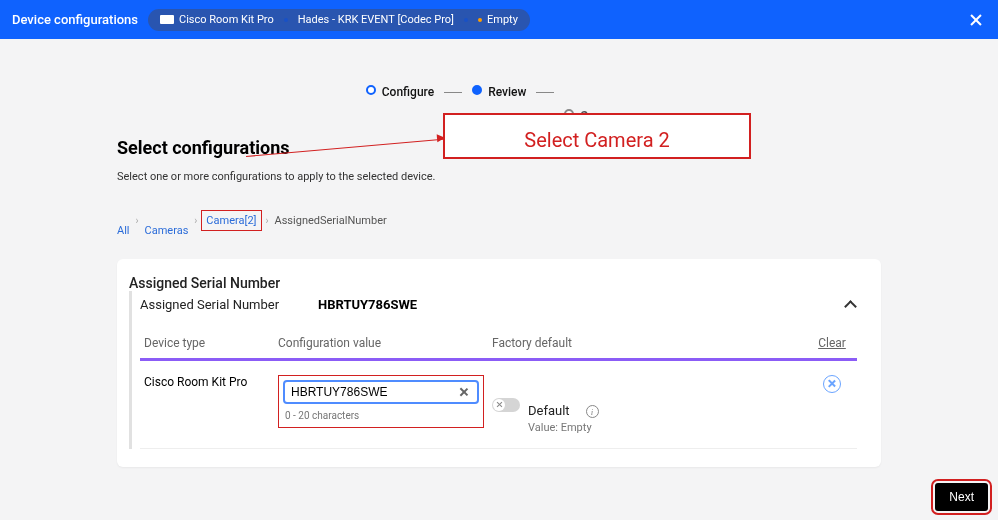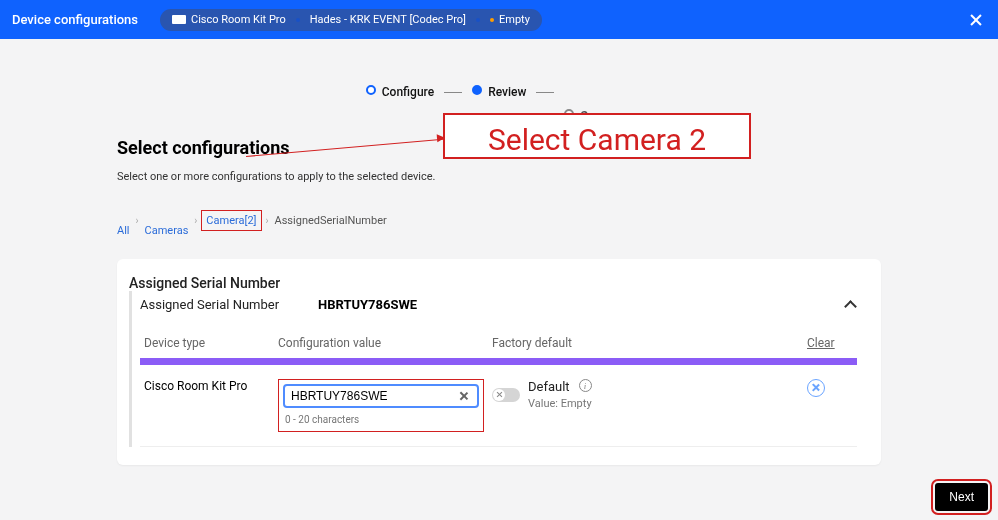--- a/index.html
+++ b/index.html
@@ -10,21 +10,21 @@
     height: 520px;
     overflow: hidden;
     position: relative;
   }
   .topbar {
     height: 39px;
     background: #0f62fe;
     display: flex;
     align-items: center;
     padding: 0 12px;
-    gap: 22px;
+    gap: 10px;
     position: relative;
   }
   .topbar-title {
     color: #fff;
     font-size: 13px;
     font-weight: 500;
   }
   .pill-group {
     background: #2955b0;
     border-radius: 16px;
@@ -156,31 +156,31 @@
     width: 7px; height: 7px; border-left: 2px solid #333; border-top: 2px solid #333;
     transform: rotate(45deg);
   }
   .table-head, .table-row {
     display: flex; align-items: flex-start;
     font-size: 12px;
   }
   .table-head {
     color: #666;
     padding: 10px 0 8px;
-    border-bottom: 7px solid #8b5cf6;
+    border-bottom: 3px solid #8b5cf6;
   }
   .table-row {
     padding: 14px 0;
     border-bottom: 1px solid #eee;
     min-height: 62px;
   }
   .c-device { width: 138px; padding-left: 4px; }
   .c-config { width: 214px; }
   .c-default { width: 132px; }
-  .c-clear { width: 50px; margin-left: auto; text-align: left; text-decoration: underline; }
+  .c-clear { width: 50px; margin-left: auto; text-align: center; text-decoration: underline; }
 
   .config-frame {
     border: 1.5px solid #d22020;
     padding: 4px;
     width: 206px;
   }
   .config-input-wrap {
     border: 2px solid #4f8cff;
     border-radius: 4px;
     background: #fff;
@@ -208,42 +208,42 @@
     width: 28px; height: 14px; background: #d5d5d5; border-radius: 8px; position: relative; cursor:pointer;
   }
   .toggle-knob {
     position:absolute; left:1px; top:1px; width:12px; height:12px; border-radius:50%;
     background:#fff; display:flex; align-items:center; justify-content:center;
   }
   .toggle-knob::before, .toggle-knob::after{
     content:""; position:absolute; width:1px; height:7px; background:#888;
   }
   .toggle-knob::before{transform:rotate(45deg);} .toggle-knob::after{transform:rotate(-45deg);}
-  .default-label { font-size:13px; color:#222; display:flex; align-items:flex-start; gap:9px;}
+  .default-label { font-size:13px; color:#222; display:flex; align-items:flex-end; gap:16px;margin-top:28px;}
   .info-icon {
     width:13px;height:13px;border:1px solid #888;border-radius:50%;display:inline-flex;align-items:center;justify-content:center;
     font-size:9px;color:#888;font-family:Georgia,serif;font-style:italic;
   }
   .default-sub { font-size:11px; color:#777; margin-top:3px; }
 
   .clear-btn {
     width: 18px; height: 18px; border: 1.5px solid #6aa4ff; border-radius:50%;
     position:relative; cursor:pointer; display:inline-block;
   }
   .clear-btn::before, .clear-btn::after {
     content:""; position:absolute; left:7px; top:3px; width:1.5px; height:9px; background:#6aa4ff;
   }
   .clear-btn::before{transform:rotate(45deg);} .clear-btn::after{transform:rotate(-45deg);}
 
   .callout {
     position:absolute; border:2.5px solid #d22020; background:#fff;
     left:443px; top:113px; width:308px; height:46px;
     display:flex; align-items:center; justify-content:center;
   }
-  .callout-text { color:#d22020; font-size:30px; font-weight:400;margin-top:7px; }
+  .callout-text { color:#d22020; font-size:20px; font-weight:400;margin-top:7px; }
   .callout-line {
     position:absolute; left:246px; top:156px; width:198px; height:1px;
     background:#d22020; transform-origin:left center; transform:rotate(-5deg);
   }
   .callout-arrow {
     position:absolute; left:437px; top:134px; width:0;height:0;
     border-top:4px solid transparent;border-bottom:4px solid transparent;border-left:8px solid #d22020;
     transform:rotate(-5deg);
   }
 

